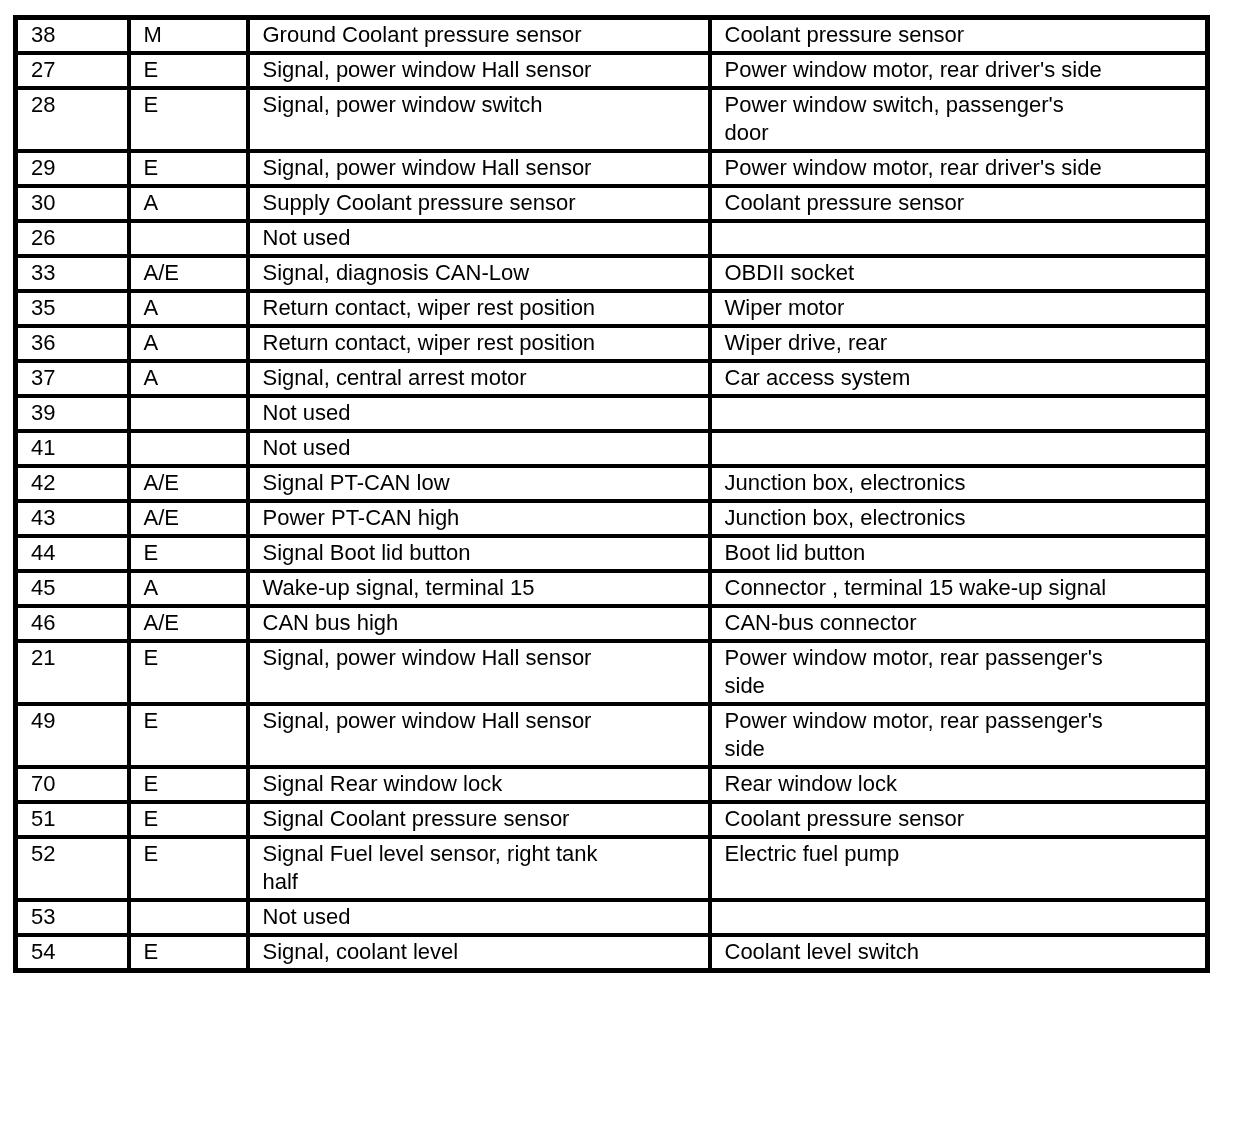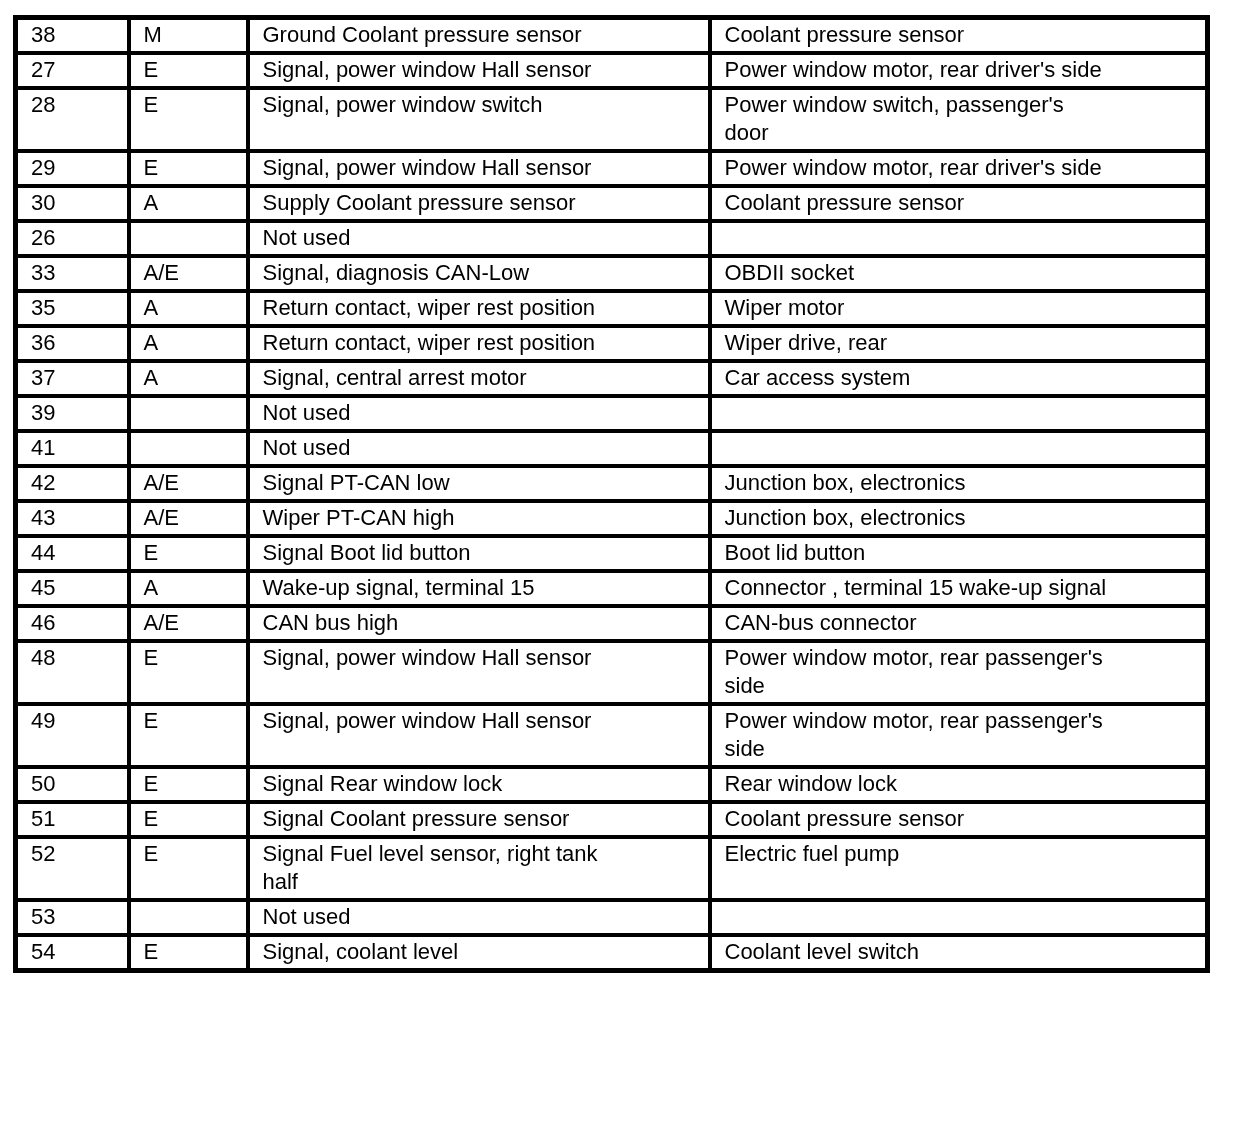--- a/index.html
+++ b/index.html
@@ -126,21 +126,21 @@
         </tr>
         <tr>
           <td>42</td>
           <td>A/E</td>
           <td>Signal PT-CAN low</td>
           <td>Junction box, electronics</td>
         </tr>
         <tr>
           <td>43</td>
           <td>A/E</td>
-          <td>Wiper PT-CAN high</td>
+          <td>Power PT-CAN high</td>
           <td>Junction box, electronics</td>
         </tr>
         <tr>
           <td>44</td>
           <td>E</td>
           <td>Signal Boot lid button</td>
           <td>Boot lid button</td>
         </tr>
         <tr>
           <td>45</td>
@@ -148,35 +148,35 @@
           <td>Wake-up signal, terminal 15</td>
           <td>Connector , terminal 15 wake-up signal</td>
         </tr>
         <tr>
           <td>46</td>
           <td>A/E</td>
           <td>CAN bus high</td>
           <td>CAN-bus connector</td>
         </tr>
         <tr>
-          <td>48</td>
+          <td>21</td>
           <td>E</td>
           <td>Signal, power window Hall sensor</td>
           <td>Power window motor, rear passenger's
 side</td>
         </tr>
         <tr>
           <td>49</td>
           <td>E</td>
           <td>Signal, power window Hall sensor</td>
           <td>Power window motor, rear passenger's
 side</td>
         </tr>
         <tr>
-          <td>50</td>
+          <td>70</td>
           <td>E</td>
           <td>Signal Rear window lock</td>
           <td>Rear window lock</td>
         </tr>
         <tr>
           <td>51</td>
           <td>E</td>
           <td>Signal Coolant pressure sensor</td>
           <td>Coolant pressure sensor</td>
         </tr>

